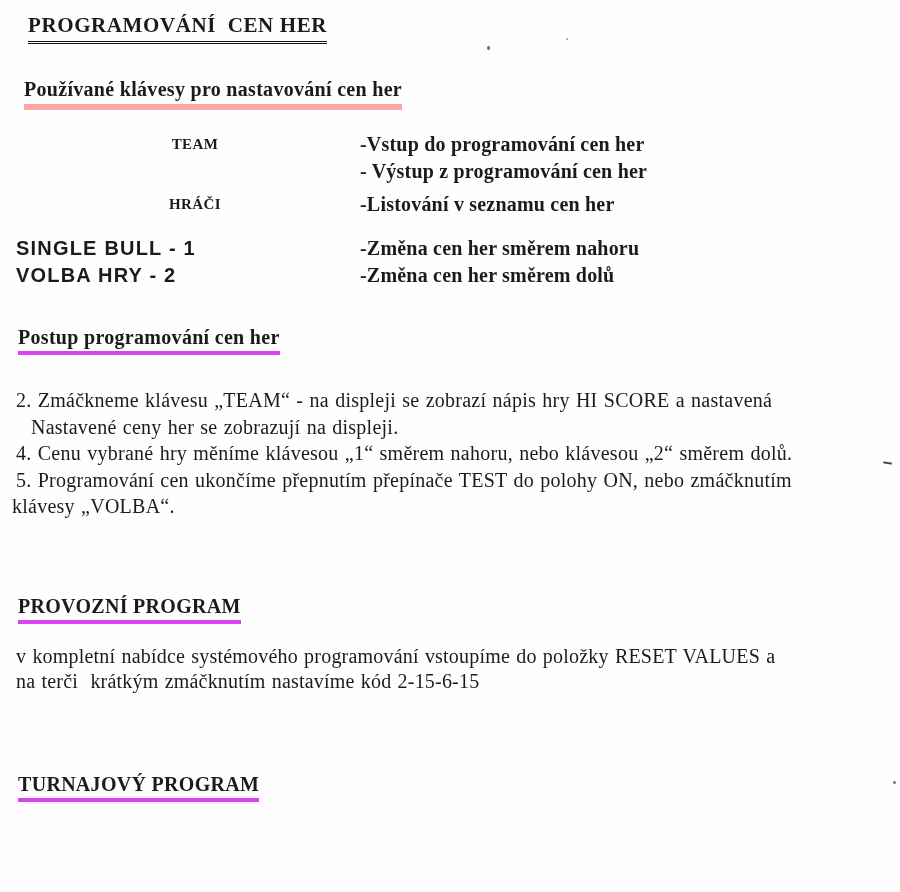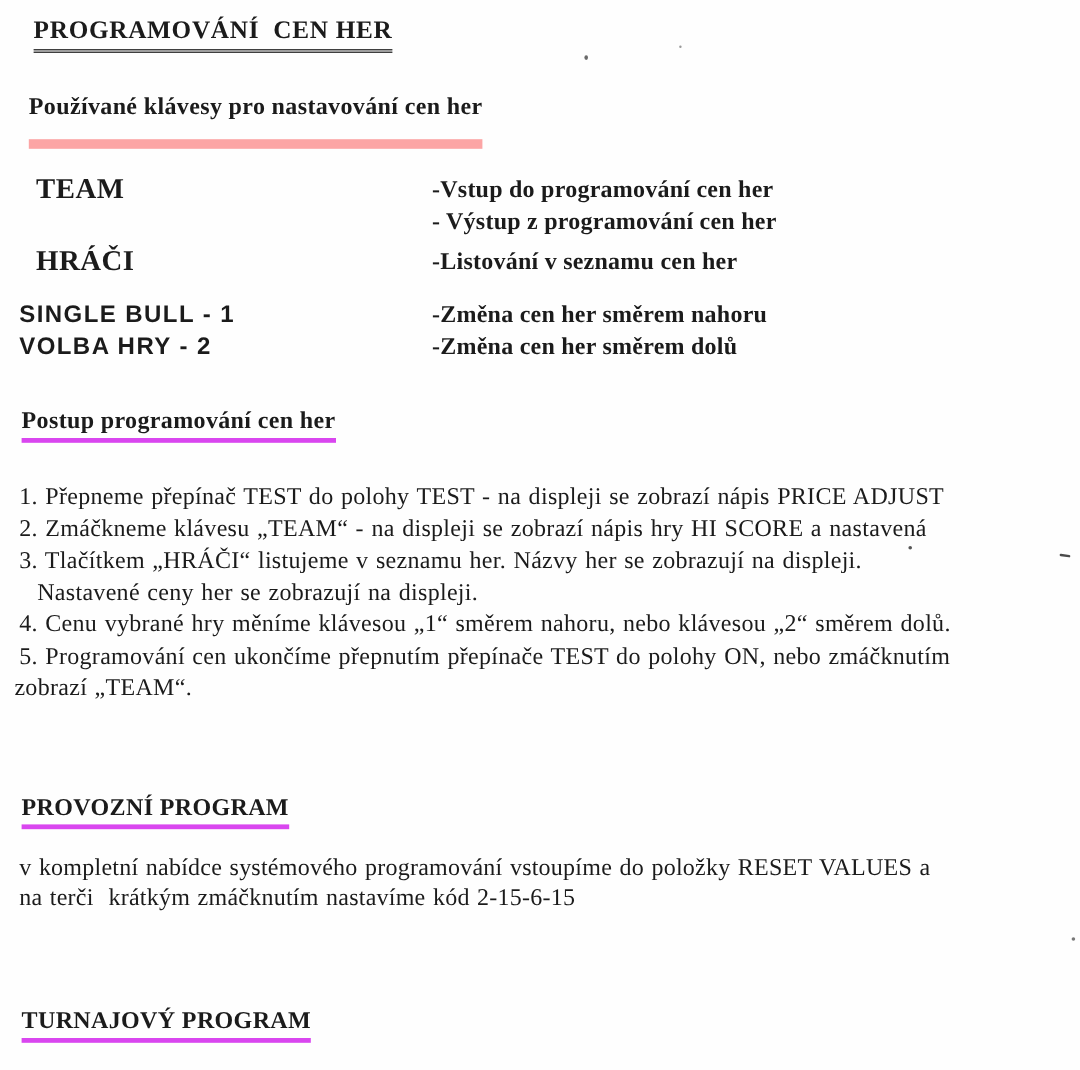--- a/index.html
+++ b/index.html
@@ -32,22 +32,22 @@
     border-bottom: 3px double #111;
     padding-bottom: 1px;
   }
   .sub-heading {
     display: inline-block;
     margin: 33px 0 0 8px;
     font-size: 20px;
     font-weight: bold;
     letter-spacing: 0.3px;
     line-height: 25px;
-    border-bottom: 8px solid #fca5a5;
-    padding-bottom: 14px;
+    border-bottom: 6px solid #fca5a5;
+    padding-bottom: 2px;
   }
   .section-heading {
     display: inline-block;
     font-size: 20px;
     font-weight: bold;
     letter-spacing: 0.3px;
     line-height: 25px;
     border-bottom: 4px solid #d946ef;
     padding-bottom: 1px;
     margin-left: 2px;
@@ -55,21 +55,21 @@
 
   
   .keys-grid {
     margin-top: 21px;
     display: grid;
     grid-template-columns: 344px 1fr;
     line-height: 27px;
   }
   .key-row { display: contents; }
   .key-cell { font-weight: bold; }
-  .key-serif { padding-left: 14px; font-size: 24px; letter-spacing: 0.4px; }
+  .key-serif { padding-left: 14px; font-size: 15px; letter-spacing: 0.4px; text-align: center; }
   .key-sans {
     font-family: "Liberation Sans", sans-serif;
     font-size: 20px;
     letter-spacing: 1.2px;
   }
   .desc-cell { font-weight: bold; letter-spacing: 0.2px; }
   .mt6 { margin-top: 6px; }
   .mt3 { margin-top: 17px; }
 
   
@@ -130,27 +130,25 @@
       <div class="key-cell key-sans">VOLBA HRY - 2</div>
       <div class="desc-cell pre">-Změna cen her směrem dolů</div>
     </div>
   </div>
 
   <div class="procedure-heading-wrap">
     <h2 class="section-heading pre">Postup programování cen her</h2>
   </div>
 
   <div class="steps">
-    <div class="step-line pre">1. Přepneme přepínač TEST do polohy TEST - na displeji se zobrazí nápis PRICE ADJUST</div>
     <div class="step-line pre">2. Zmáčkneme klávesu „TEAM“ - na displeji se zobrazí nápis hry HI SCORE a nastavená</div>
-    <div class="step-line pre">3. Tlačítkem „HRÁČI“ listujeme v seznamu her. Názvy her se zobrazují na displeji.</div>
     <div class="step-line pre indent">Nastavené ceny her se zobrazují na displeji.</div>
     <div class="step-line pre">4. Cenu vybrané hry měníme klávesou „1“ směrem nahoru, nebo klávesou „2“ směrem dolů.</div>
     <div class="step-line pre">5. Programování cen ukončíme přepnutím přepínače TEST do polohy ON, nebo zmáčknutím</div>
-    <div class="step-line pre outdent">zobrazí „TEAM“.</div>
+    <div class="step-line pre outdent">klávesy „VOLBA“.</div>
   </div>
 
   <div class="operating-block">
     <h2 class="section-heading pre">PROVOZNÍ PROGRAM</h2>
     <div class="operating-lines">
       <div class="pre">v kompletní nabídce systémového programování vstoupíme do položky RESET VALUES a</div>
       <div class="pre">na terči  krátkým zmáčknutím nastavíme kód 2-15-6-15</div>
     </div>
   </div>
 

